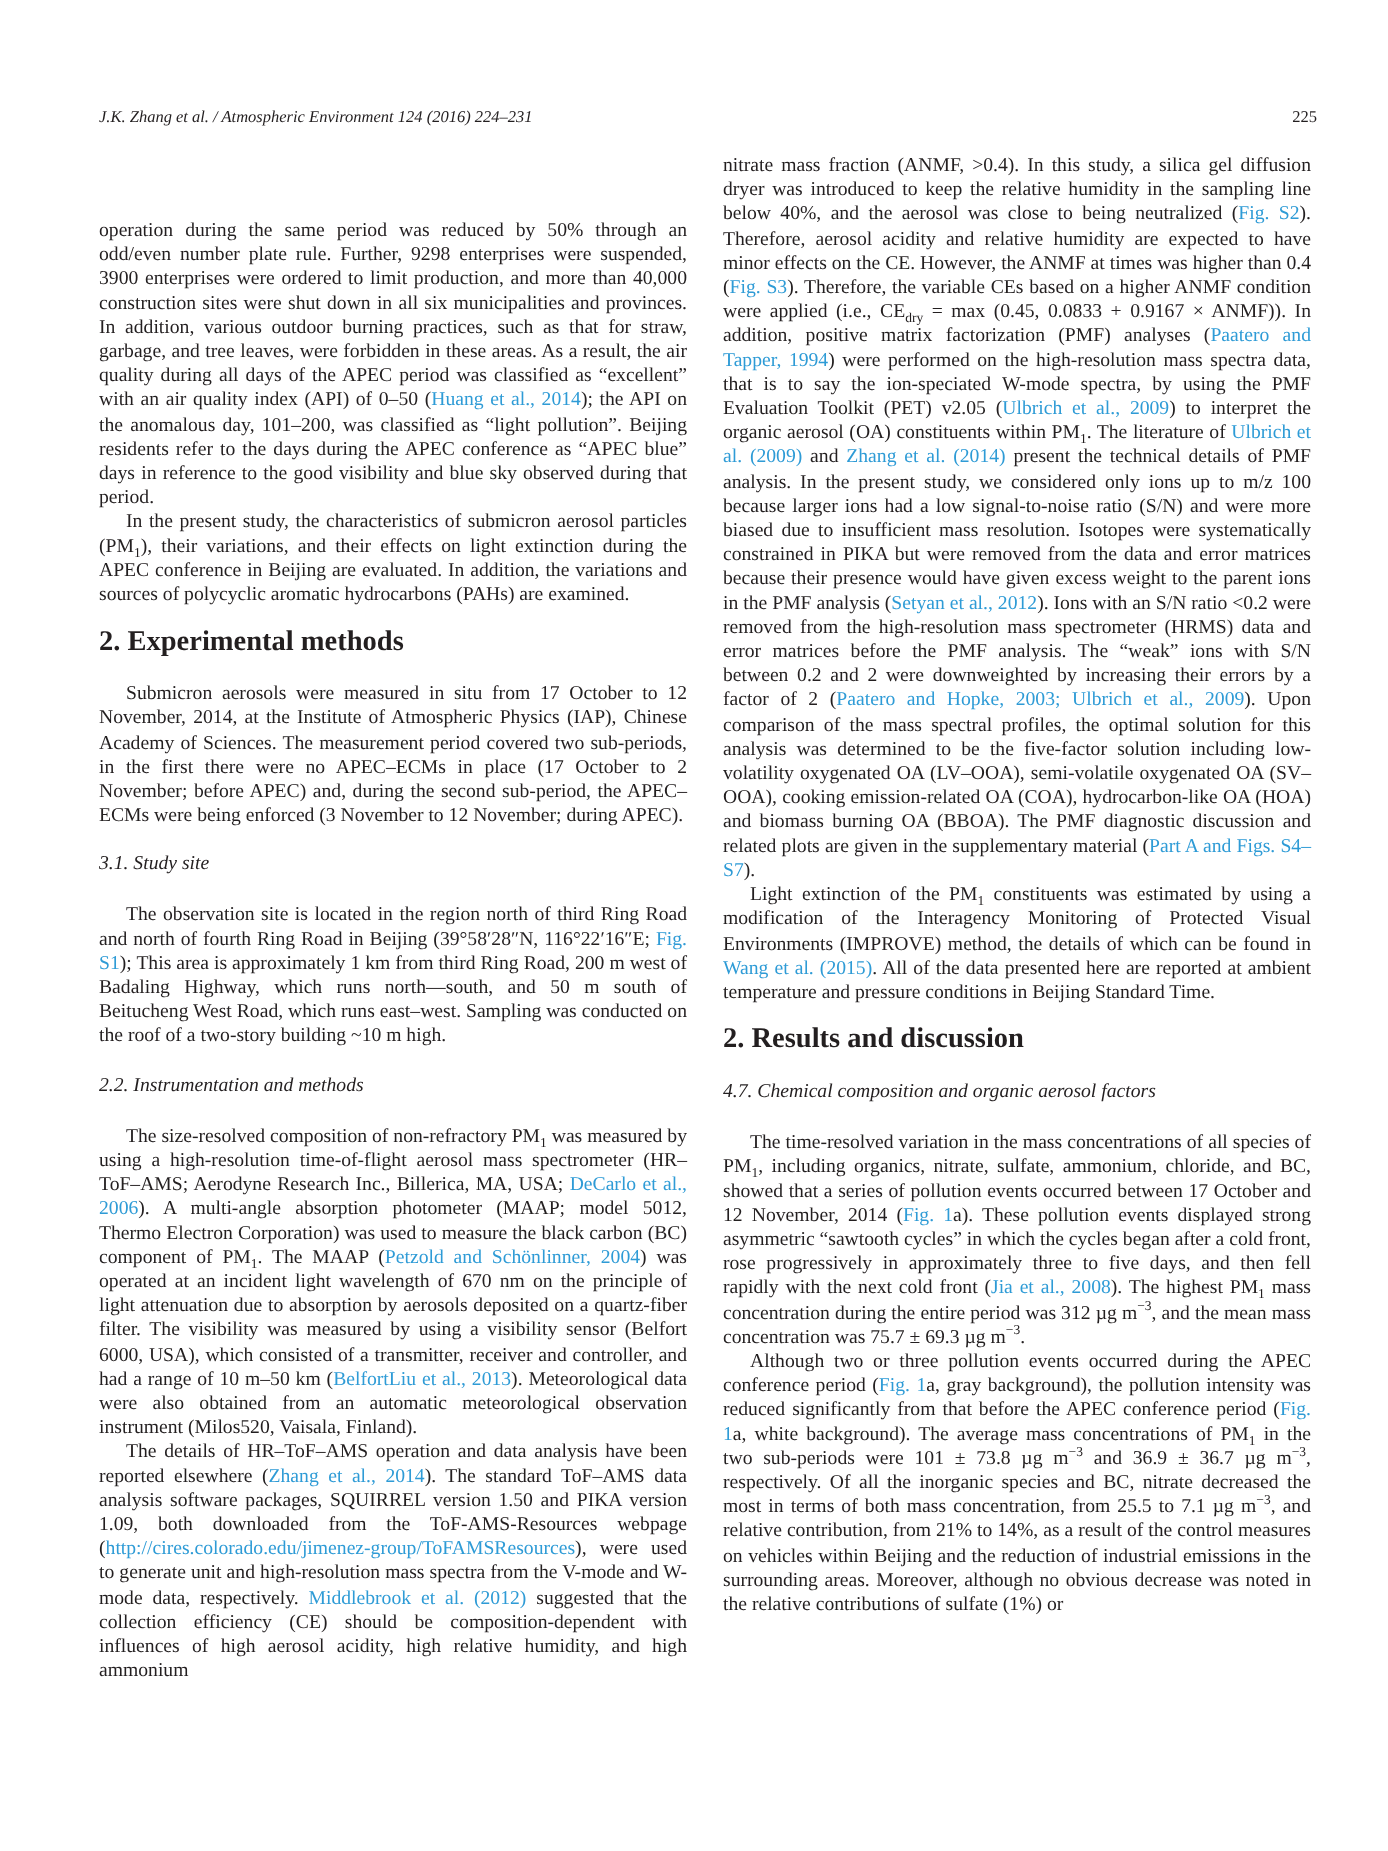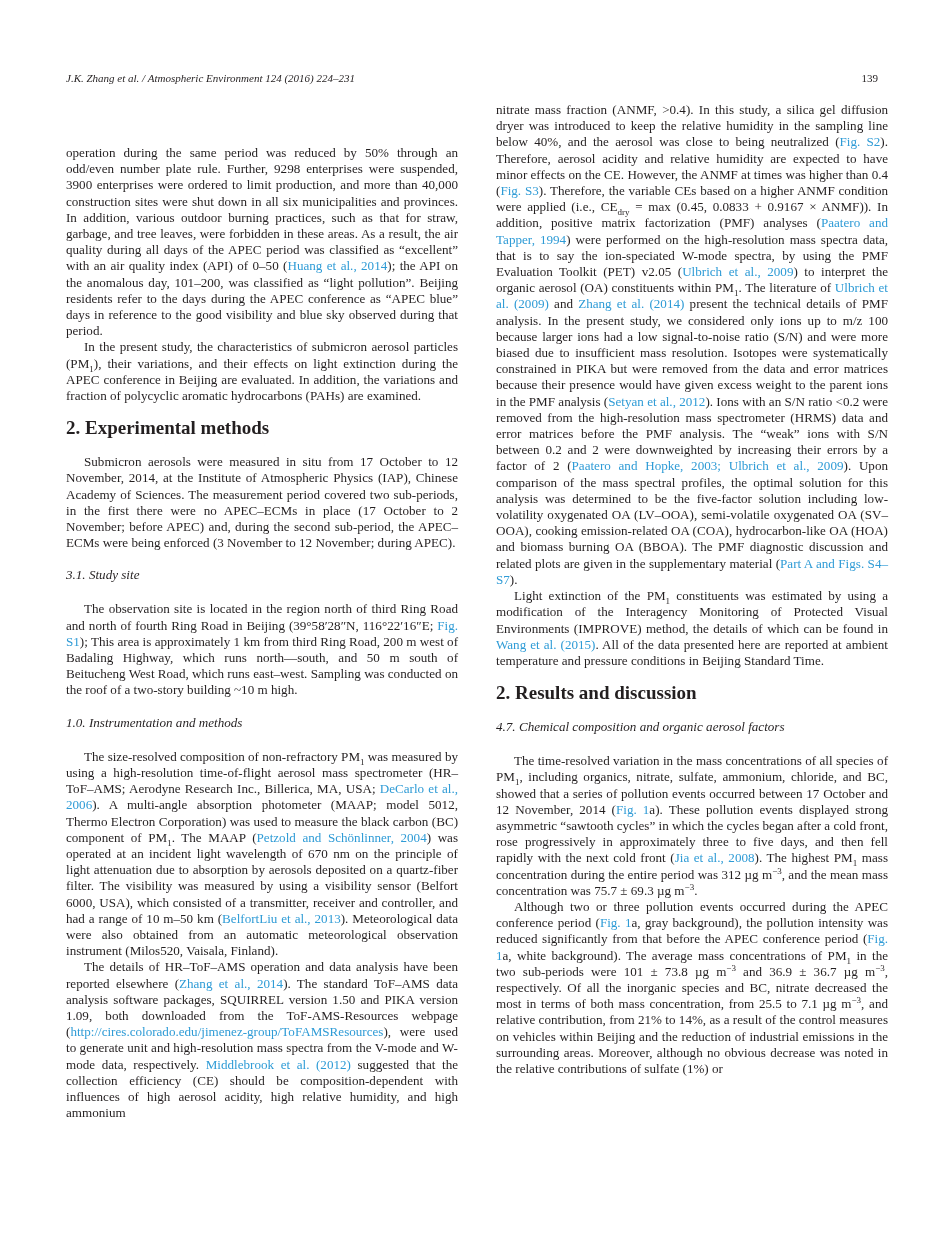--- a/index.html
+++ b/index.html
@@ -2,47 +2,47 @@
 <html><head>
 <meta charset="utf-8">
 <style>
   html, body { margin:0; padding:0; background:#fff; }
   body { width:925px; height:1234px; position:relative; font-family:"Liberation Serif","DejaVu Serif",serif; color:#231f20; }
   .header { position:absolute; top:72px; left:66px; width:812px; height:16px; font-size:11px; }
   .header .running { position:absolute; left:0; right:0; text-align:left; font-style:italic; }
   .header .pageno { position:absolute; right:0; top:0; }
   .col { position:absolute; top:102px; width:392px; font-size:13.1px; line-height:16.2px; text-align:justify; hyphens:manual; }
   .col.left { left:66px;margin-top:43px; }
-  .col.right { left:496px; }
+  .col.right { left:482px; }
   p { margin:0; text-indent:18px; }
   p.noind { text-indent:0; }
   h2 { font-size:19px; font-weight:bold; margin:16px 0 18px 0; line-height:16px; }
   h3 { font-size:13.1px; font-weight:normal; font-style:italic; margin:16px 0 18px 0; line-height:16px; }
   .lnk { color:#2e9bd6; }
   sub, sup { font-size:9px; line-height:0; }
 </style>
 </head>
 <body>
 
 <div class="header">
   <span class="running">J.K. Zhang et al. / Atmospheric Environment 124 (2016) 224–231</span>
-  <span class="pageno">139</span>
+  <span class="pageno">225</span>
 </div>
 
 <div class="col left">
   <p class="noind"><span>operation during the same period was reduced by 50% through an odd/even number plate rule. Further, 9298 enterprises were suspended, 3900 enterprises were ordered to limit production, and more than 40,000 construction sites were shut down in all six municipalities and provinces. In addition, various outdoor burning practices, such as that for straw, garbage, and tree leaves, were forbidden in these areas. As a result, the air quality during all days of the APEC period was classified as “excellent” with an air quality index (API) of 0–50 (</span><span class="lnk" style="color: rgb(46, 155, 214);">Huang et al., 2014</span><span>); the API on the anomalous day, 101–200, was classified as “light pollution”. Beijing residents refer to the days during the APEC conference as “APEC blue” days in reference to the good visibility and blue sky observed during that period.</span></p>
-  <p><span>In the present study, the characteristics of submicron aerosol particles (PM</span><sub>1</sub><span>), their variations, and their effects on light extinction during the APEC conference in Beijing are evaluated. In addition, the variations and fraction of polycyclic aromatic hydrocarbons (PAHs) are examined.</span></p>
+  <p><span>In the present study, the characteristics of submicron aerosol particles (PM</span><sub>1</sub><span>), their variations, and their effects on light extinction during the APEC conference in Beijing are evaluated. In addition, the variations and sources of polycyclic aromatic hydrocarbons (PAHs) are examined.</span></p>
 
   <h2>2.  Experimental methods</h2>
   <p>Submicron aerosols were measured in situ from 17 October to 12 November, 2014, at the Institute of Atmospheric Physics (IAP), Chinese Academy of Sciences. The measurement period covered two sub-periods, in the first there were no APEC–ECMs in place (17 October to 2 November; before APEC) and, during the second sub-period, the APEC–ECMs were being enforced (3 November to 12 November; during APEC).</p>
 
   <h3>3.1.  Study site</h3>
   <p><span>The observation site is located in the region north of third Ring Road and north of fourth Ring Road in Beijing (39°58′28″N, 116°22′16″E; </span><span class="lnk" style="color: rgb(46, 155, 214);">Fig. S1</span><span>); This area is approximately 1 km from third Ring Road, 200 m west of Badaling Highway, which runs north—south, and 50 m south of Beitucheng West Road, which runs east–west. Sampling was conducted on the roof of a two-story building ~10 m high.</span></p>
 
-  <h3>1.0.  Instrumentation and methods</h3>
+  <h3>2.2.  Instrumentation and methods</h3>
   <p><span>The size-resolved composition of non-refractory PM</span><sub>1</sub><span> was measured by using a high-resolution time-of-flight aerosol mass spectrometer (HR–ToF–AMS; Aerodyne Research Inc., Billerica, MA, USA; </span><span class="lnk" style="color: rgb(46, 155, 214);">DeCarlo et al., 2006</span><span>). A multi-angle absorption photometer (MAAP; model 5012, Thermo Electron Corporation) was used to measure the black carbon (BC) component of PM</span><sub>1</sub><span>. The MAAP (</span><span class="lnk" style="color: rgb(46, 155, 214);">Petzold and Schönlinner, 2004</span><span>) was operated at an incident light wavelength of 670 nm on the principle of light attenuation due to absorption by aerosols deposited on a quartz-fiber filter. The visibility was measured by using a visibility sensor (Belfort 6000, USA), which consisted of a transmitter, receiver and controller, and had a range of 10 m–50 km (</span><span class="lnk" style="color: rgb(46, 155, 214);">BelfortLiu et al., 2013</span><span>). Meteorological data were also obtained from an automatic meteorological observation instrument (Milos520, Vaisala, Finland).</span></p>
   <p><span>The details of HR–ToF–AMS operation and data analysis have been reported elsewhere (</span><span class="lnk" style="color: rgb(46, 155, 214);">Zhang et al., 2014</span><span>). The standard ToF–AMS data analysis software packages, SQUIRREL version 1.50 and PIKA version 1.09, both downloaded from the ToF-AMS-Resources webpage (</span><span class="lnk" style="color: rgb(46, 155, 214);">http://cires.colorado.edu/jimenez-group/ToFAMSResources</span><span>), were used to generate unit and high-resolution mass spectra from the V-mode and W-mode data, respectively. </span><span class="lnk" style="color: rgb(46, 155, 214);">Middlebrook et al. (2012)</span><span> suggested that the collection efficiency (CE) should be composition-dependent with influences of high aerosol acidity, high relative humidity, and high ammonium</span></p>
 </div>
 
 <div class="col right">
   <p class="noind"><span>nitrate mass fraction (ANMF, &gt;0.4). In this study, a silica gel diffusion dryer was introduced to keep the relative humidity in the sampling line below 40%, and the aerosol was close to being neutralized (</span><span class="lnk" style="color: rgb(46, 155, 214);">Fig. S2</span><span>). Therefore, aerosol acidity and relative humidity are expected to have minor effects on the CE. However, the ANMF at times was higher than 0.4 (</span><span class="lnk" style="color: rgb(46, 155, 214);">Fig. S3</span><span>). Therefore, the variable CEs based on a higher ANMF condition were applied (i.e., CE</span><sub>dry</sub><span> = max (0.45, 0.0833 + 0.9167 × ANMF)). In addition, positive matrix factorization (PMF) analyses (</span><span class="lnk" style="color: rgb(46, 155, 214);">Paatero and Tapper, 1994</span><span>) were performed on the high-resolution mass spectra data, that is to say the ion-speciated W-mode spectra, by using the PMF Evaluation Toolkit (PET) v2.05 (</span><span class="lnk" style="color: rgb(46, 155, 214);">Ulbrich et al., 2009</span><span>) to interpret the organic aerosol (OA) constituents within PM</span><sub>1</sub><span>. The literature of </span><span class="lnk" style="color: rgb(46, 155, 214);">Ulbrich et al. (2009)</span><span> and </span><span class="lnk" style="color: rgb(46, 155, 214);">Zhang et al. (2014)</span><span> present the technical details of PMF analysis. In the present study, we considered only ions up to m/z 100 because larger ions had a low signal-to-noise ratio (S/N) and were more biased due to insufficient mass resolution. Isotopes were systematically constrained in PIKA but were removed from the data and error matrices because their presence would have given excess weight to the parent ions in the PMF analysis (</span><span class="lnk" style="color: rgb(46, 155, 214);">Setyan et al., 2012</span><span>). Ions with an S/N ratio &lt;0.2 were removed from the high-resolution mass spectrometer (HRMS) data and error matrices before the PMF analysis. The “weak” ions with S/N between 0.2 and 2 were downweighted by increasing their errors by a factor of 2 (</span><span class="lnk" style="color: rgb(46, 155, 214);">Paatero and Hopke, 2003; Ulbrich et al., 2009</span><span>). Upon comparison of the mass spectral profiles, the optimal solution for this analysis was determined to be the five-factor solution including low-volatility oxygenated OA (LV–OOA), semi-volatile oxygenated OA (SV–OOA), cooking emission-related OA (COA), hydrocarbon-like OA (HOA) and biomass burning OA (BBOA). The PMF diagnostic discussion and related plots are given in the supplementary material (</span><span class="lnk" style="color: rgb(46, 155, 214);">Part A and Figs. S4–S7</span><span>).</span></p>
   <p><span>Light extinction of the PM</span><sub>1</sub><span> constituents was estimated by using a modification of the Interagency Monitoring of Protected Visual Environments (IMPROVE) method, the details of which can be found in </span><span class="lnk" style="color: rgb(46, 155, 214);">Wang et al. (2015)</span><span>. All of the data presented here are reported at ambient temperature and pressure conditions in Beijing Standard Time.</span></p>
 
   <h2>2.  Results and discussion</h2>
   <h3>4.7.  Chemical composition and organic aerosol factors</h3>

